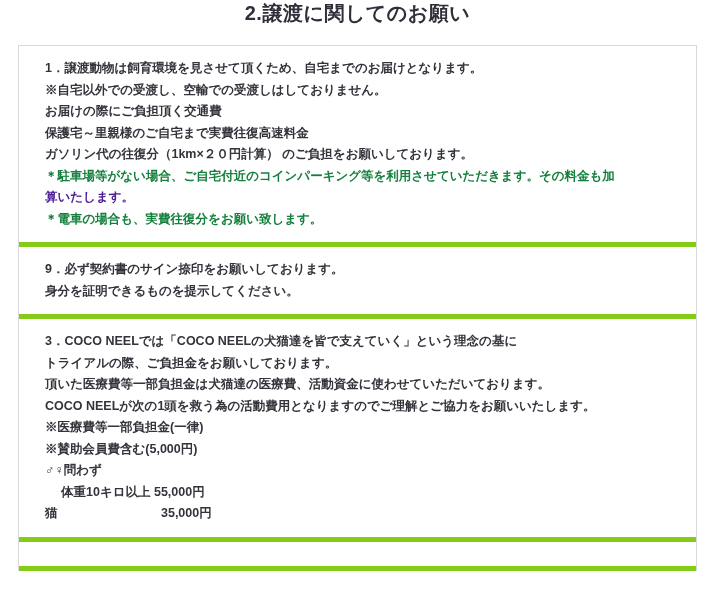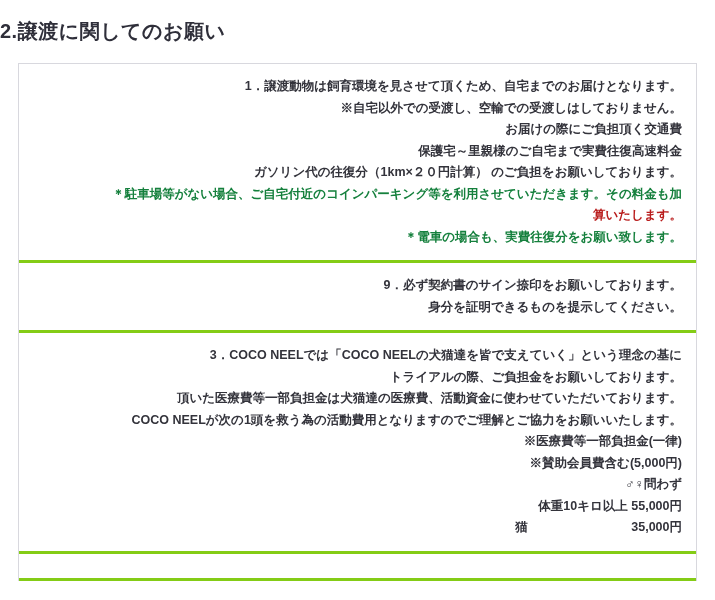--- a/index.html
+++ b/index.html
@@ -14,54 +14,53 @@
     color: #2b2b2b;
     overflow: hidden;
   }
   .page {
     position: relative;
     width: 715px;
     height: 600px;
     box-sizing: border-box;
   }
   .page-title {
+    text-align: center;
     font-size: 20px;
     font-weight: bold;
     color: #2f2f3a;
     letter-spacing: 0.5px;
-    padding-top: 18px;
     padding-bottom: 18px;
   }
   .table {
     margin: 0 18px;
     border: 1px solid #d8d8de;
     border-bottom: none;
     box-sizing: border-box;
   }
   .row {
-    border-bottom: 3px solid #84cc16;
+    border-bottom: 5px solid #84cc16;
     padding: 12px 14px 12px 26px;
     box-sizing: border-box;
-    text-align: right;
   }
   .line {
     font-size: 12.5px;
     line-height: 1.72;
     color: #33333b;
     white-space: pre;
     font-weight: bold;
   }
   .line.head {
     font-weight: bold;
   }
   .line.pink {
     color: #15803d;
   }
   .line.pinkcont {
-    color: #b91c1c;
+    color: #4c1d95;
   }
   .line.gap {
   }
 </style>
 </head>
 <body>
 
 <div class="page">
 
   <div class="page-title">2.譲渡に関してのお願い</div>

